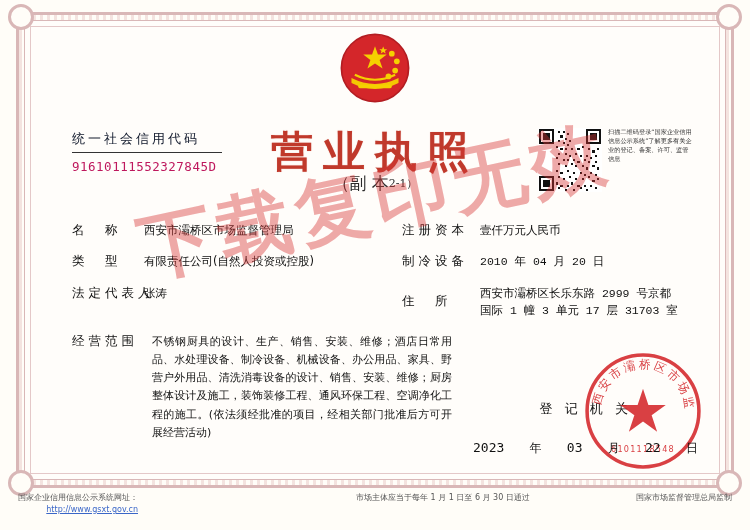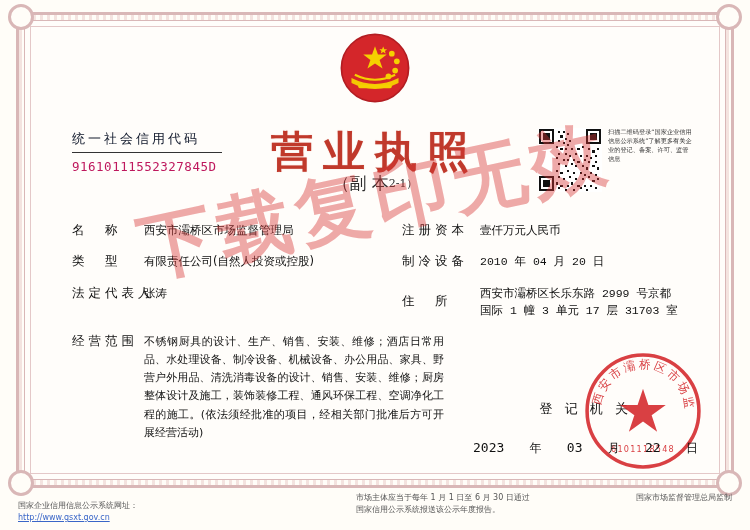--- a/index.html
+++ b/index.html
@@ -200,20 +200,21 @@
     font-size: 11.5px;
     color: #111;
     line-height: 1.5;
   }
   .val.addr {
     width: 200px;
   }
   .scope-row {
     display: flex;
     margin-top: 8px;
+    gap: 8px;
   }
   .scope-text {
     font-size: 11px;
     line-height: 1.65;
     color: #111;
     width: 300px;
     text-align: justify;
   }
 
   
@@ -282,22 +283,23 @@
     right: 0;
     bottom: 6px;
     height: 32px;
     font-size: 8px;
     color: #555;
     font-family: "DejaVu Sans", sans-serif;
   }
   .footer-left {
     position: absolute;
     left: 18px;
-    top: 8px;
+    top: 0;
     line-height: 1.5;
+    text-align: right;
   }
   .footer-left a {
     color: #3a66c8;
     text-decoration: underline;
   }
   .footer-center {
     position: absolute;
     left: 356px;
     top: 0;
     line-height: 1.5;
@@ -512,20 +514,19 @@
 
   <div class="watermark">下载复印无效</div>
 
   <div class="footer">
     <div class="footer-left">
       <div>国家企业信用信息公示系统网址：</div>
       <div><a href="#">http://www.gsxt.gov.cn</a></div>
     </div>
     <div class="footer-center">
       <div>市场主体应当于每年 1 月 1 日至 6 月 30 日通过</div>
-      <div>国家信用公示系统报送该公示年度报告。</div>
     </div>
     <div class="footer-right">
       <div>国家市场监督管理总局监制</div>
     </div>
   </div>
 
 </div>
 
 </body></html>

